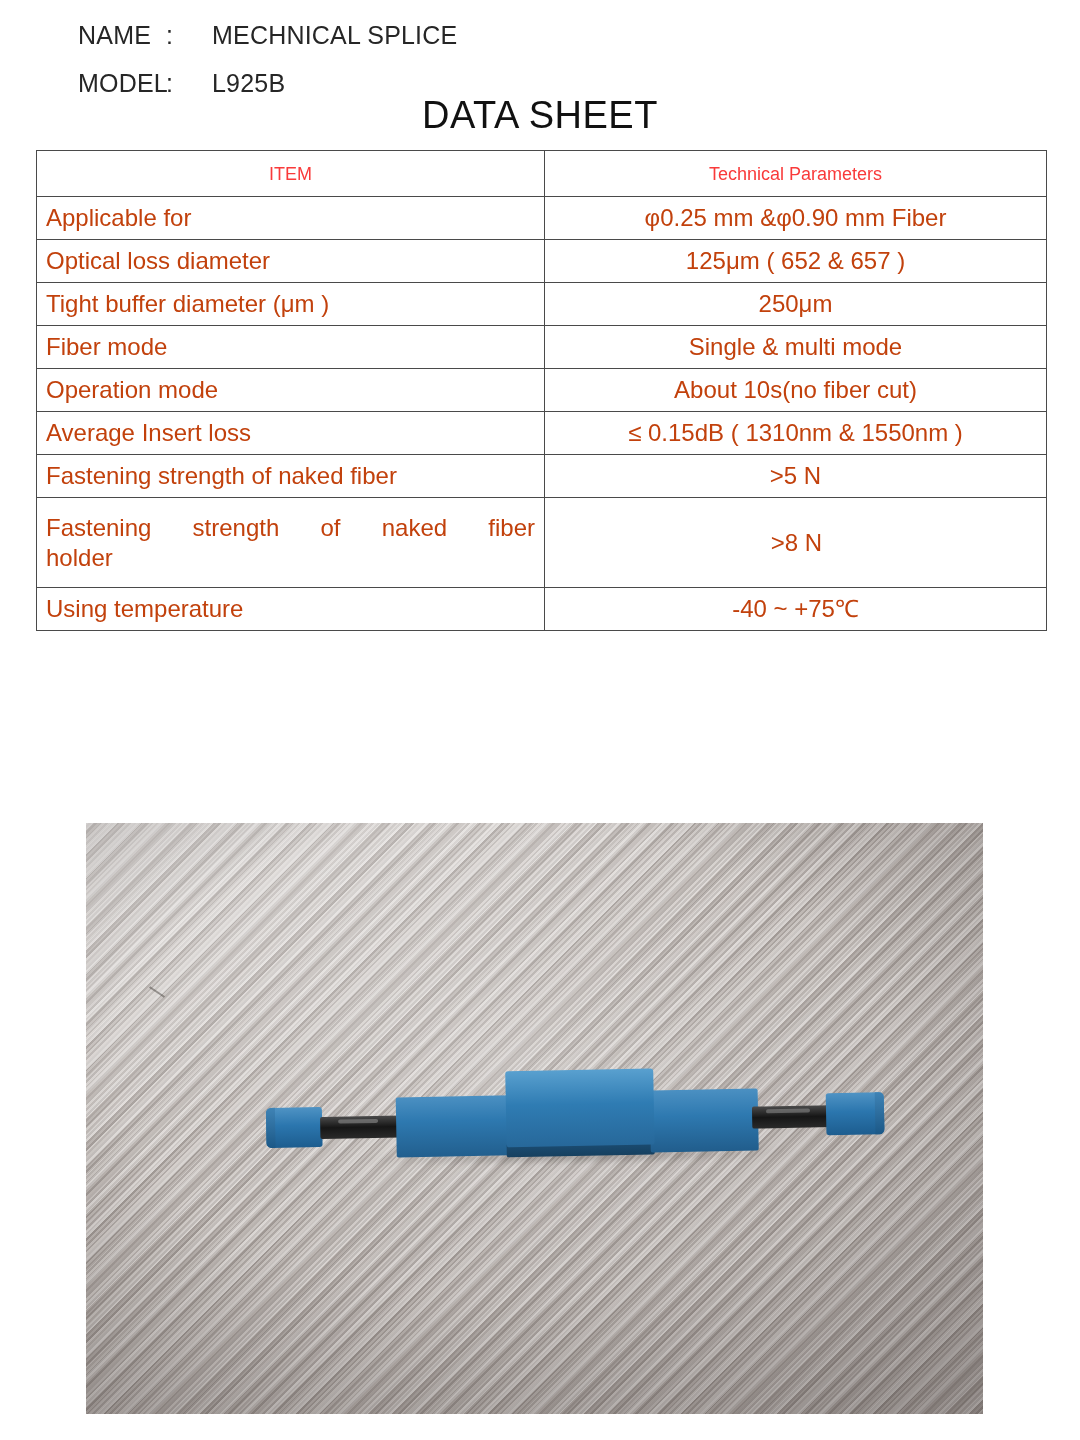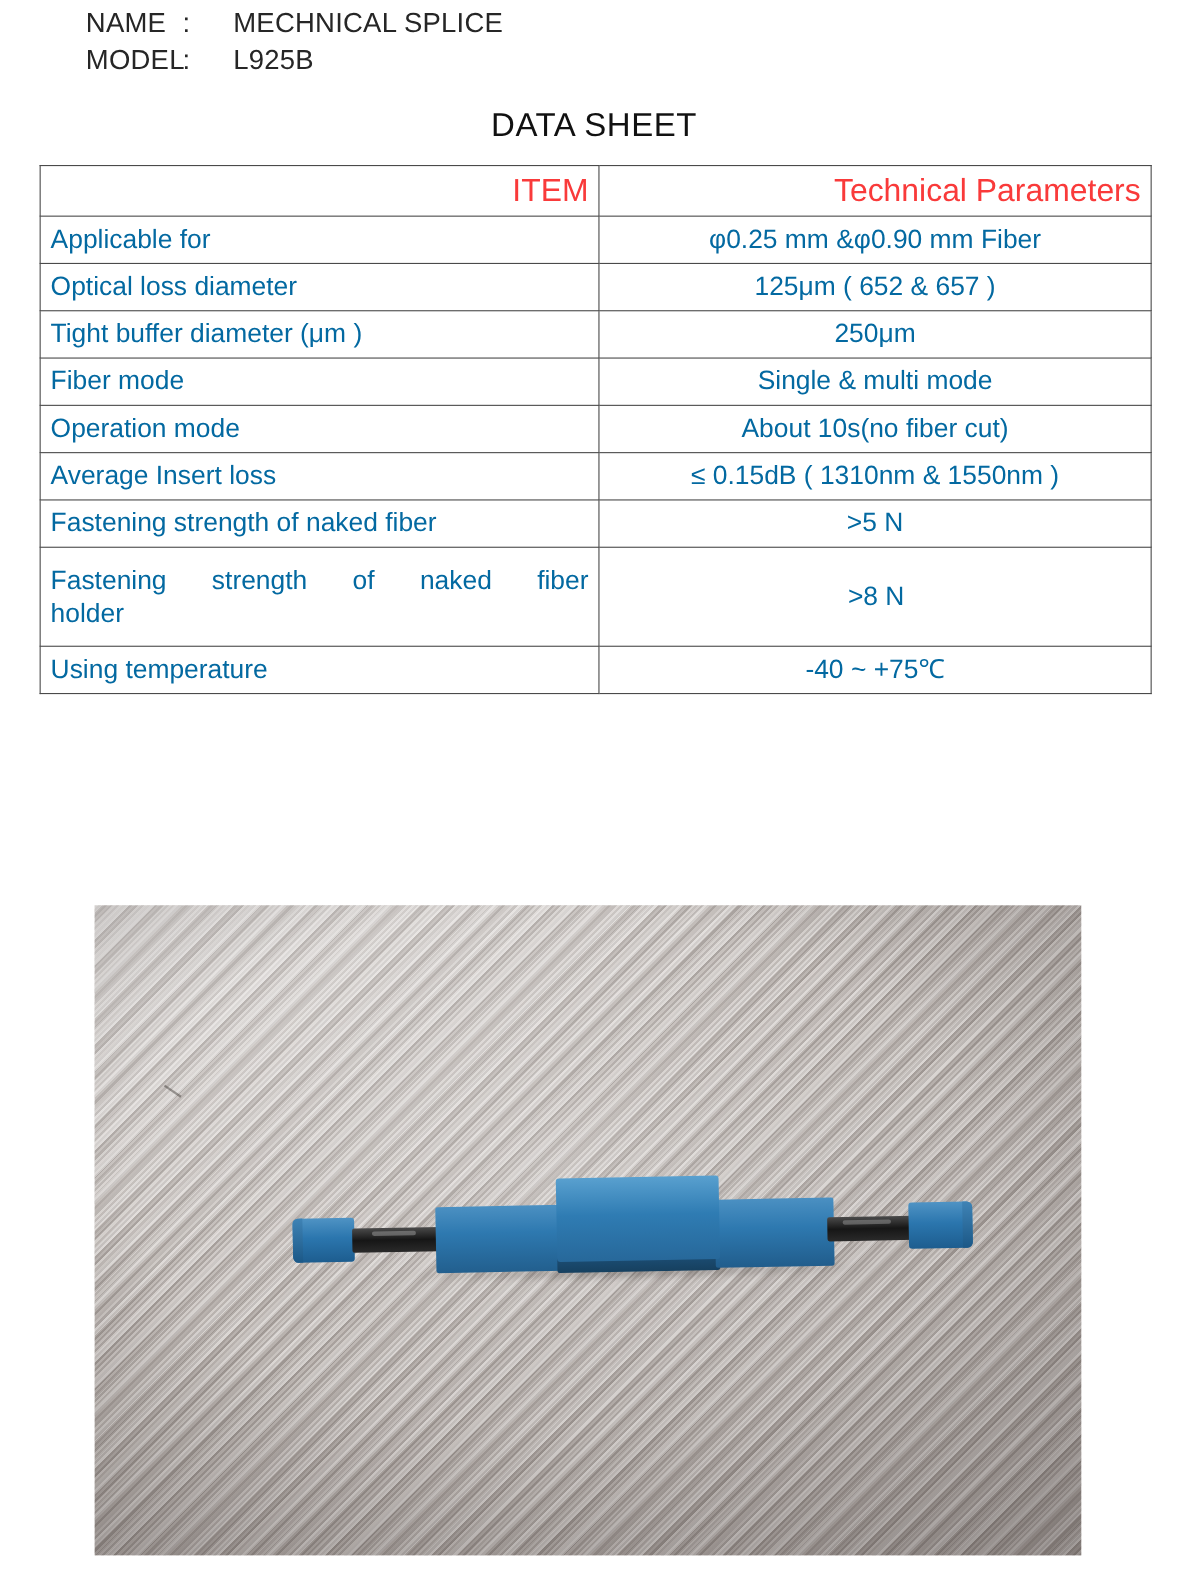--- a/index.html
+++ b/index.html
@@ -25,64 +25,64 @@
   }
   .header-line {
     display: flex;
     align-items: baseline;
     font-size: 25px;
     line-height: 34px;
     letter-spacing: 0.2px;
     color: #262626;
     white-space: nowrap;
   }
-  .hdr-key   { display: inline-block; width: 88px; }
+  .hdr-key   { display: inline-block; width: 88px; margin-top: 14px; }
   .hdr-colon { display: inline-block; width: 46px; }
   .hdr-val   { display: inline-block; }
 
   
   .page-title {
     position: absolute;
     left: 0;
     top: 92px;
     width: 1080px;
     text-align: center;
-    font-size: 30px;
+    font-size: 38px;
     line-height: 46px;
     font-weight: 400;
     color: #111111;
     letter-spacing: 0.5px;
   }
 
   
   .spec-table {
     position: absolute;
     left: 36px;
     top: 150px;
     width: 1010px;
     border-collapse: collapse;
     table-layout: fixed;
   }
   .spec-table td {
     border: 1px solid #4a4a4a;
     font-size: 24px;
     line-height: 30px;
     padding: 6px 9px;
-    color: #0369a1;
+    color: #c2410c;
     vertical-align: middle;
     height: 33px;
     box-sizing: border-box;
   }
   .col-item  { width: 508px; }
   .col-param { width: 502px; }
 
   .spec-table tr.head-row td {
-    text-align: right;
+    text-align: center;
     color: #f93a3a;
-    font-size: 29px;
+    font-size: 18px;
     height: 46px;
   }
   .cell-item  { text-align: left; }
   .cell-param { text-align: center; }
   .cell-item.justify {
     text-align: justify;
     text-align-last: justify;
     height: 90px;
   }
   .cell-item.justify .wrap-line-1 {

